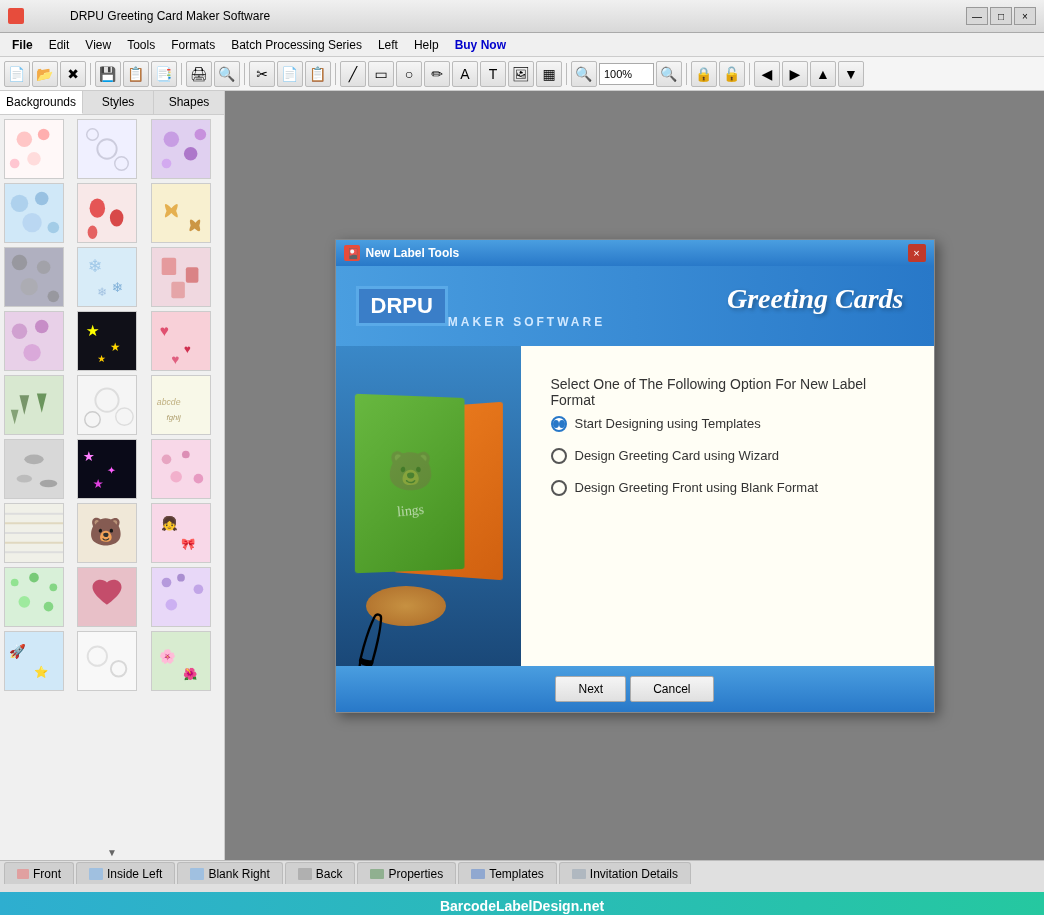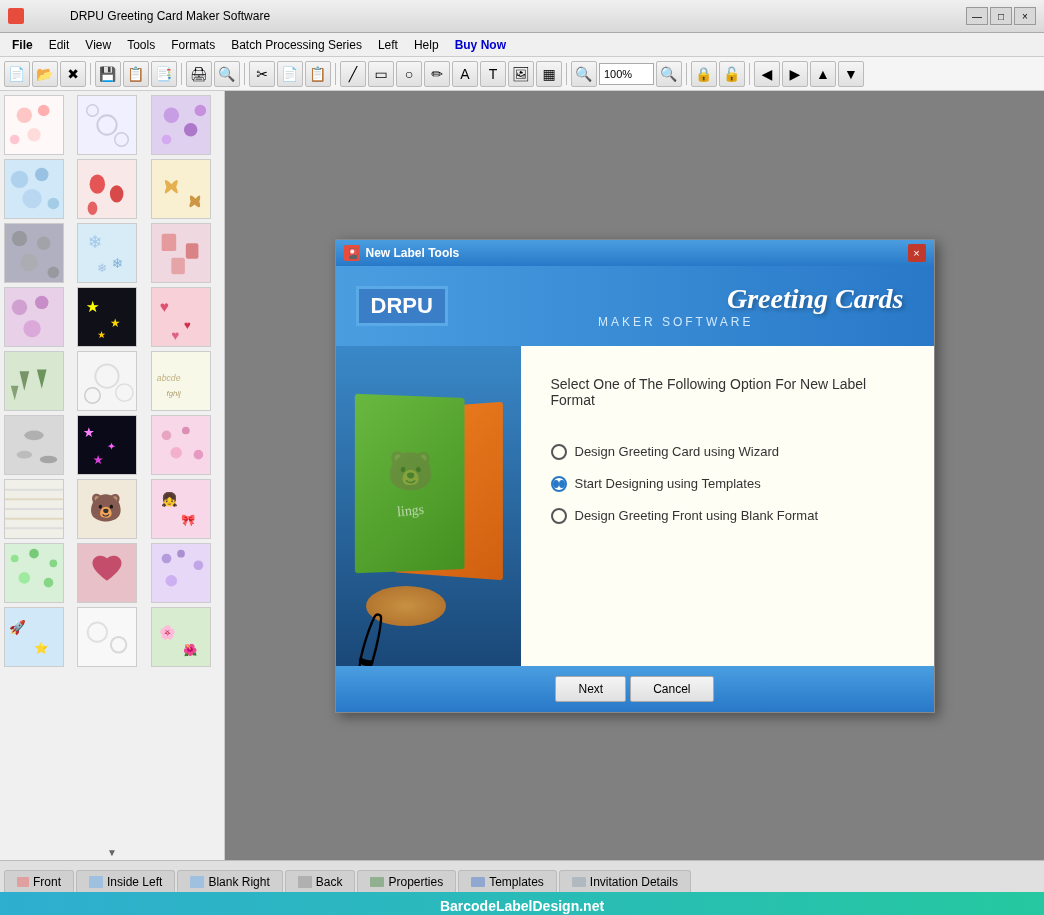--- a/index.html
+++ b/index.html
@@ -59,37 +59,37 @@
     .dialog-titlebar { height: 26px; background: linear-gradient(to bottom, #4a9ee0, #2878c8); display: flex; align-items: center; padding: 0 8px; }
     .dialog-title-icon { width: 16px; height: 16px; margin-right: 6px; }
     .dialog-title-text { color: #fff; font-size: 12px; flex: 1; font-weight: bold; }
     .dialog-close-btn { width: 18px; height: 18px; background: #c0392b; border-radius: 2px; cursor: pointer; display: flex; align-items: center; justify-content: center; color: #fff; font-size: 11px; }
 
     .dialog-header { background: linear-gradient(to right, #4a9ee0, #2878c8); height: 80px; display: flex; align-items: center; padding: 0 20px; }
     .dialog-logo { background: #3a7ec8; border: 3px solid #5aaae8; padding: 4px 12px; }
     .dialog-logo-text { color: #fff; font-size: 22px; font-weight: bold; font-family: Arial; }
     .dialog-header-right { flex: 1; text-align: right; padding-right: 10px; }
     .greeting-card-text { font-size: 28px; color: #fff; font-style: italic; font-family: Georgia, serif; text-shadow: 2px 2px 4px rgba(0,0,0,0.3); font-weight: bold; }
-    .maker-software-text { color: #d0e8ff; font-size: 12px; letter-spacing: 3px; text-align: center; }
+    .maker-software-text { color: #d0e8ff; font-size: 12px; letter-spacing: 3px; text-align: left; font-weight: bold; }
 
     .dialog-body { display: flex; min-height: 320px; }
     .dialog-image { width: 185px; background: linear-gradient(to bottom, #4a9ee0, #1a5888); display: flex; align-items: flex-end; justify-content: center; overflow: hidden; }
     .dialog-right { flex: 1; padding: 30px 30px; background: #fffef5; }
-    .dialog-prompt { font-size: 14px; color: #333; margin-bottom: 36px; }
+    .dialog-prompt { font-size: 14px; color: #333; margin-bottom: 8px; }
     .radio-option { display: flex; align-items: center; margin-bottom: 16px; cursor: pointer; }
     .radio-btn { width: 16px; height: 16px; border-radius: 50%; border: 2px solid #555; margin-right: 8px; display: flex; align-items: center; justify-content: center; flex-shrink: 0; }
     .radio-btn.selected { border-color: #2878c8; background: #fff; }
     .radio-btn.selected::after { content: ''; width: 8px; height: 8px; border-radius: 50%; background: #2878c8; }
     .radio-label { font-size: 13px; color: #333; }
 
     .dialog-footer { background: linear-gradient(to bottom, #4a9ee0, #2878c8); padding: 10px 20px; display: flex; justify-content: center; gap: 4px; }
     .dialog-btn { padding: 5px 22px; border: 1px solid #aaa; background: linear-gradient(to bottom, #f5f5f5, #e0e0e0); cursor: pointer; font-size: 12px; border-radius: 2px; min-width: 70px; }
 
     
-    .bottom-tabs { height: 32px; background: #e0e0e0; border-top: 1px solid #bbb; display: flex; align-items: flex-end; padding: 0 4px; }
+    .bottom-tabs { height: 32px; background: #e0e0e0; border-top: 1px solid #bbb; display: flex; align-items: flex-end; padding: 8px 4px; }
     .bottom-tab { display: flex; align-items: center; gap: 4px; padding: 4px 12px 3px; background: #d0d0d0; border: 1px solid #bbb; border-bottom: none; margin-right: 2px; cursor: pointer; font-size: 12px; border-radius: 3px 3px 0 0; }
     .bottom-tab-icon { width: 14px; height: 12px; background: #888; display: inline-block; border-radius: 1px; }
 
     
     .footer-bar { height: 28px; background: linear-gradient(to right, #2eaed0, #25c8a0); display: flex; align-items: center; justify-content: center; }
     .footer-text { color: #fff; font-size: 14px; font-weight: bold; font-family: Arial; }
 
     
     .bg-item svg { width: 100%; height: 100%; }
   </style>
@@ -154,20 +154,25 @@
   <div class="tb-sep"></div>
   <div class="tb-btn">◀</div>
   <div class="tb-btn">▶</div>
   <div class="tb-btn">▲</div>
   <div class="tb-btn">▼</div>
 </div>
 
 <div class="main-layout">
 
   <div class="left-panel">
+    <div class="panel-tabs">
+      <div class="panel-tab active">Backgrounds</div>
+      <div class="panel-tab">Styles</div>
+      <div class="panel-tab">Shapes</div>
+    </div>
     <div class="panel-content">
       <div class="bg-grid">
 
         <div class="bg-item bg-flowers">
           <svg viewBox="0 0 60 60">
               <circle cx="20" cy="20" r="8" fill="#ffb0b0" opacity="0.7"></circle>
               <circle cx="40" cy="15" r="6" fill="#ff9090" opacity="0.7"></circle>
               <circle cx="30" cy="40" r="7" fill="#ffd0d0" opacity="0.7"></circle>
               <circle cx="10" cy="45" r="5" fill="#ffb0c0" opacity="0.7"></circle>
             </svg>
@@ -435,33 +440,33 @@
               <div style="position:absolute; bottom:0; left:5px; z-index:5; font-size:60px; transform:rotate(-30deg); transform-origin:bottom right;">🖌</div>
 
               <div style="position:absolute; bottom:40px; left:30px; width:80px; height:40px; background:radial-gradient(ellipse, #f0a030, #d07010); border-radius:50%; z-index:4; opacity:0.8;"></div>
             </div>
           </div>
 
           <div class="dialog-right">
             <div class="dialog-prompt">Select One of The Following Option For New Label Format</div>
 
             <div class="radio-option">
-              <div class="radio-btn"></div>
-              <span class="radio-label">Design Greeting Card using Wizard</span>
-            </div>
-
-            <div class="radio-option">
               <div class="radio-btn selected">
                 <div style="width:8px;height:8px;border-radius:50%;background:#2878c8;"></div>
               </div>
               <span class="radio-label">Start Designing using Templates</span>
             </div>
 
             <div class="radio-option">
               <div class="radio-btn"></div>
+              <span class="radio-label">Design Greeting Card using Wizard</span>
+            </div>
+
+            <div class="radio-option">
+              <div class="radio-btn"></div>
               <span class="radio-label">Design Greeting Front using Blank Format</span>
             </div>
           </div>
         </div>
 
         <div class="dialog-footer">
           <button class="dialog-btn">Next</button>
           <button class="dialog-btn">Cancel</button>
         </div>
       </div>

